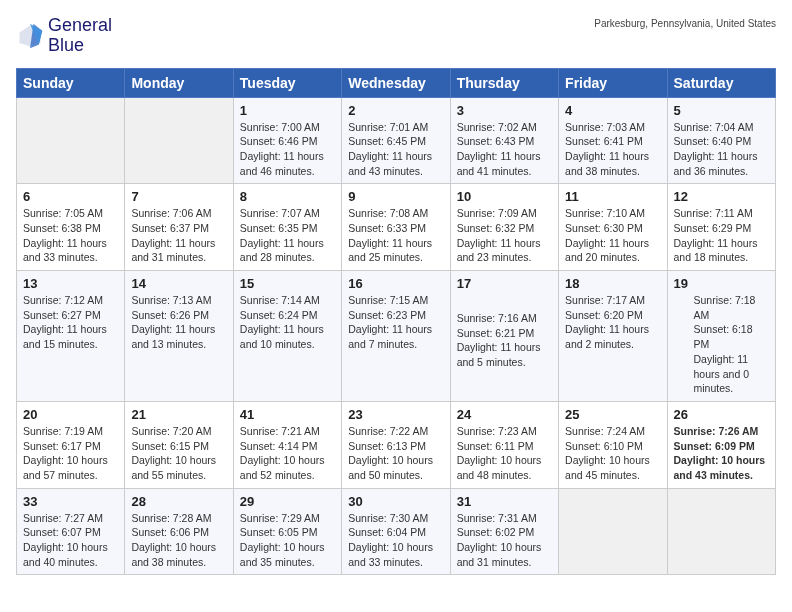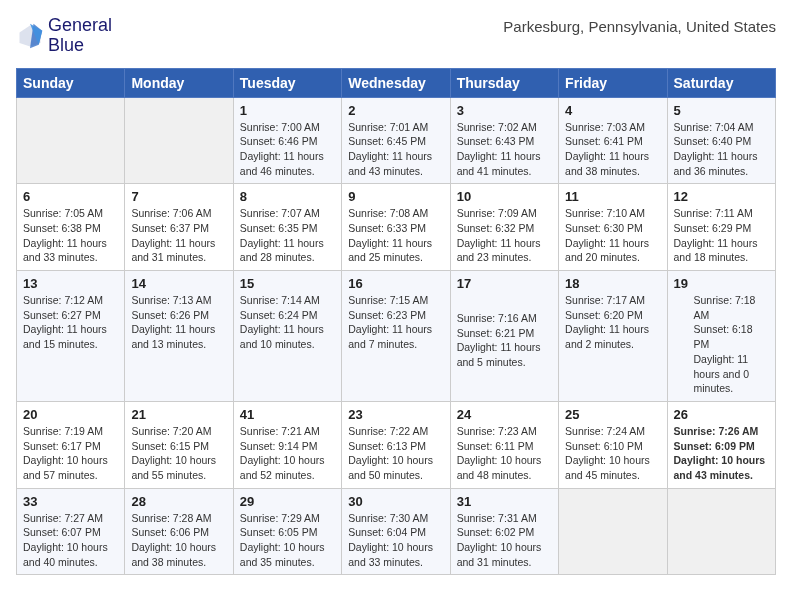--- a/index.html
+++ b/index.html
@@ -36,21 +36,21 @@
     }
     .title-area {
       text-align: right;
     }
     .month-title {
       font-size: 36px;
       font-weight: bold;
       color: #222;
     }
     .location-title {
-      font-size: 15px;
+      font-size: 10px;
       color: #444;
       margin-top: 2px;
     }
     table {
       width: 100%;
       border-collapse: collapse;
       font-size: 11px;
     }
     thead tr th {
       background-color: #3060b0;
@@ -255,21 +255,21 @@
         </td>
         <td>
           <span class="day-number">21</span>
           <div class="day-info" style="white-space: pre-line;">Sunrise: 7:20 AM
 Sunset: 6:15 PM
 Daylight: 10 hours and 55 minutes.</div>
         </td>
         <td>
           <span class="day-number">41</span>
           <div class="day-info" style="white-space: pre-line;">Sunrise: 7:21 AM
-Sunset: 9:14 PM
+Sunset: 4:14 PM
 Daylight: 10 hours and 52 minutes.</div>
         </td>
         <td>
           <span class="day-number">23</span>
           <div class="day-info" style="white-space: pre-line;">Sunrise: 7:22 AM
 Sunset: 6:13 PM
 Daylight: 10 hours and 50 minutes.</div>
         </td>
         <td>
           <span class="day-number">24</span>

